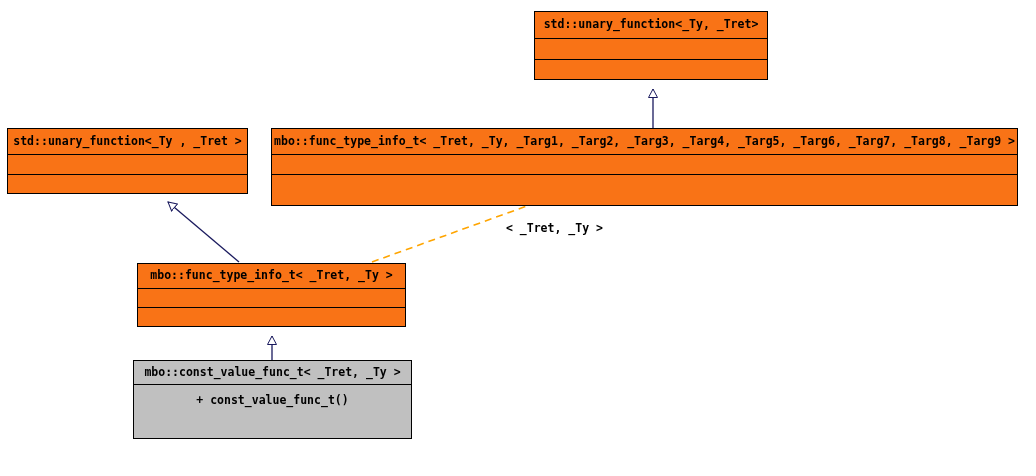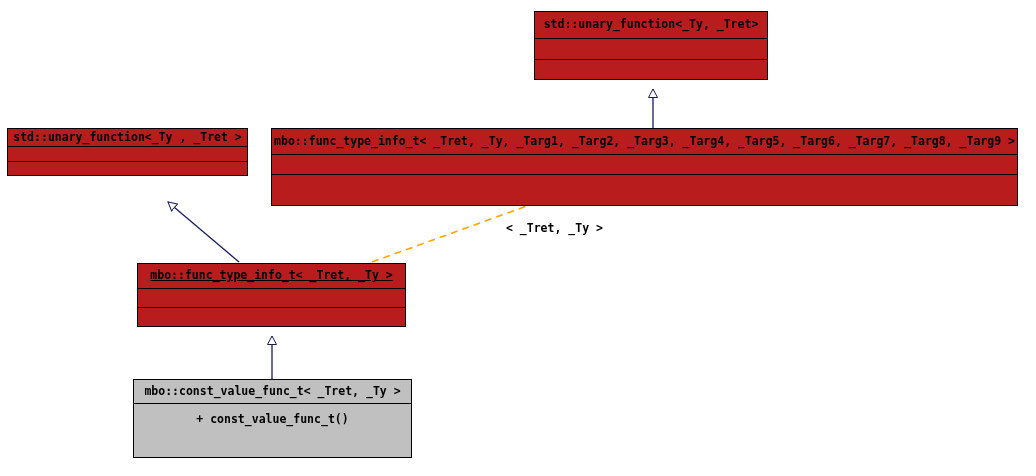--- a/index.html
+++ b/index.html
@@ -14,21 +14,21 @@
     height: 476px;
     background: #ffffff;
     overflow: hidden;
     font-family: "DejaVu Sans Mono", "Liberation Mono", monospace;
   }
   
   .uml-box {
     position: absolute;
     box-sizing: border-box;
     border: 1px solid #000000;
-    background: #b91c1c;
+    background: #f97316;
     display: flex;
     flex-direction: column;
     z-index: 5;
   }
   .uml-box.filled {
     background: #c0c0c0;
   }
   .uml-row {
     box-sizing: border-box;
     display: flex;
@@ -65,36 +65,36 @@
   .empty-row {
     display: block;
   }
 
   
   #box-std-unary-top      { left: 534px; top: 11px;  width: 234px; height: 69px; }
   #box-std-unary-top .r1  { height: 26px; }
   #box-std-unary-top .r2  { height: 21px; }
   #box-std-unary-top .r3  { height: 20px; }
 
-  #box-std-unary-left     { left: 7px;   top: 128px; width: 241px; height: 48px; }
+  #box-std-unary-left     { left: 7px;   top: 128px; width: 241px; height: 66px; }
   #box-std-unary-left .r1 { height: 25px; }
   #box-std-unary-left .r2 { height: 20px; }
   #box-std-unary-left .r3 { height: 19px; }
 
   #box-func-type-info-full     { left: 271px; top: 128px; width: 747px; height: 78px; }
   #box-func-type-info-full .r1 { height: 25px; }
   #box-func-type-info-full .r2 { height: 20px; }
   #box-func-type-info-full .r3 { height: 19px; }
 
-  #box-func-type-info-2     { left: 137px; top: 263px; width: 269px; height: 64px; text-decoration: underline; }
+  #box-func-type-info-2     { left: 137px; top: 263px; width: 269px; height: 64px; }
   #box-func-type-info-2 .r1 { height: 24px; }
   #box-func-type-info-2 .r2 { height: 19px; }
   #box-func-type-info-2 .r3 { height: 19px; }
 
-  #box-const-value-func     { left: 133px; top: 379px; width: 279px; height: 79px; }
+  #box-const-value-func     { left: 133px; top: 360px; width: 279px; height: 79px; }
   #box-const-value-func .r1 { height: 23px; }
   #box-const-value-func .r2 { height: 21px; }
   #box-const-value-func .r3 { height: 33px; }
 
   
   .edge-svg {
     position: absolute;
     left: 0;
     top: 0;
     width: 1036px;

